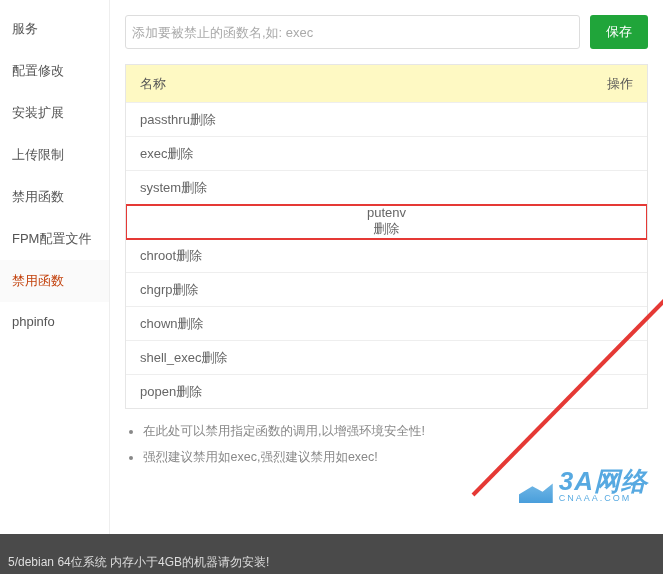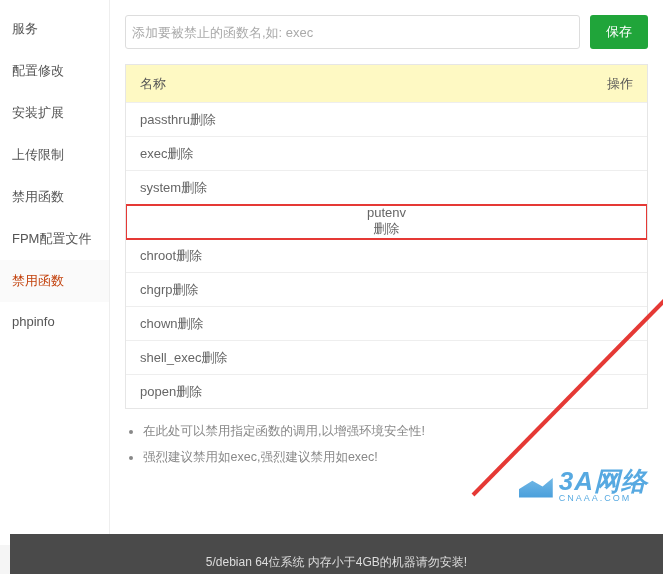--- a/index.html
+++ b/index.html
@@ -124,21 +124,21 @@
       left: 355px;
       width: 270px;
       height: 270px;
       z-index: 10;
     }
     .watermark {
       position: absolute;
       right: 15px;
       bottom: 42px;
       display: flex;
-      align-items: flex-start;
+      align-items: flex-end;
       gap: 6px;
       opacity: 0.85;
       z-index: 5;
     }
     .wm-icon {
       width: 34px; height: 28px;
       background: linear-gradient(#6db8e6,#2a8ed6);
       clip-path: polygon(0 70%, 40% 40%, 70% 60%, 100% 30%, 100% 100%, 0 100%);
     }
     .wm-text {
@@ -149,28 +149,27 @@
       letter-spacing: 1px;
       line-height: 0.9;
     }
     .wm-sub {
       font-size: 9px;
       color: #3a9bdc;
       letter-spacing: 2px;
     }
     .footer-bar {
       position: absolute;
-      bottom: 0; left: 10px; right: 0;
+      bottom: 0; left: 0; right: 0;
       height: 29px;
       background: #4a4a4a;
       color: #ddd;
       font-size: 12px;
       padding: 20px 8px;
       overflow: hidden;
-      text-align: center;
     }
   </style>
 </head>
 <body>
 
 <div class="container">
   <div class="sidebar" id="sidebar">
       <div class="sidebar-item">服务</div>
       <div class="sidebar-item">配置修改</div>
       <div class="sidebar-item">安装扩展</div>

